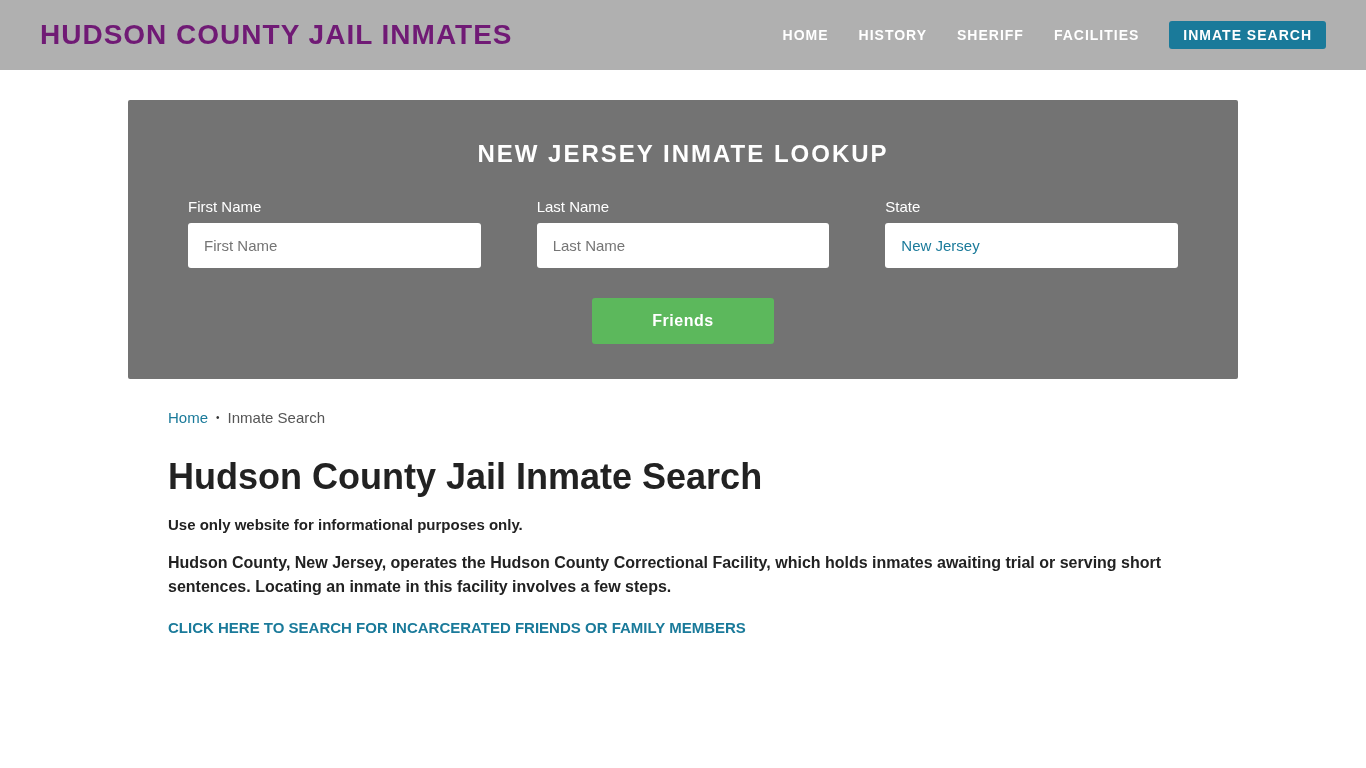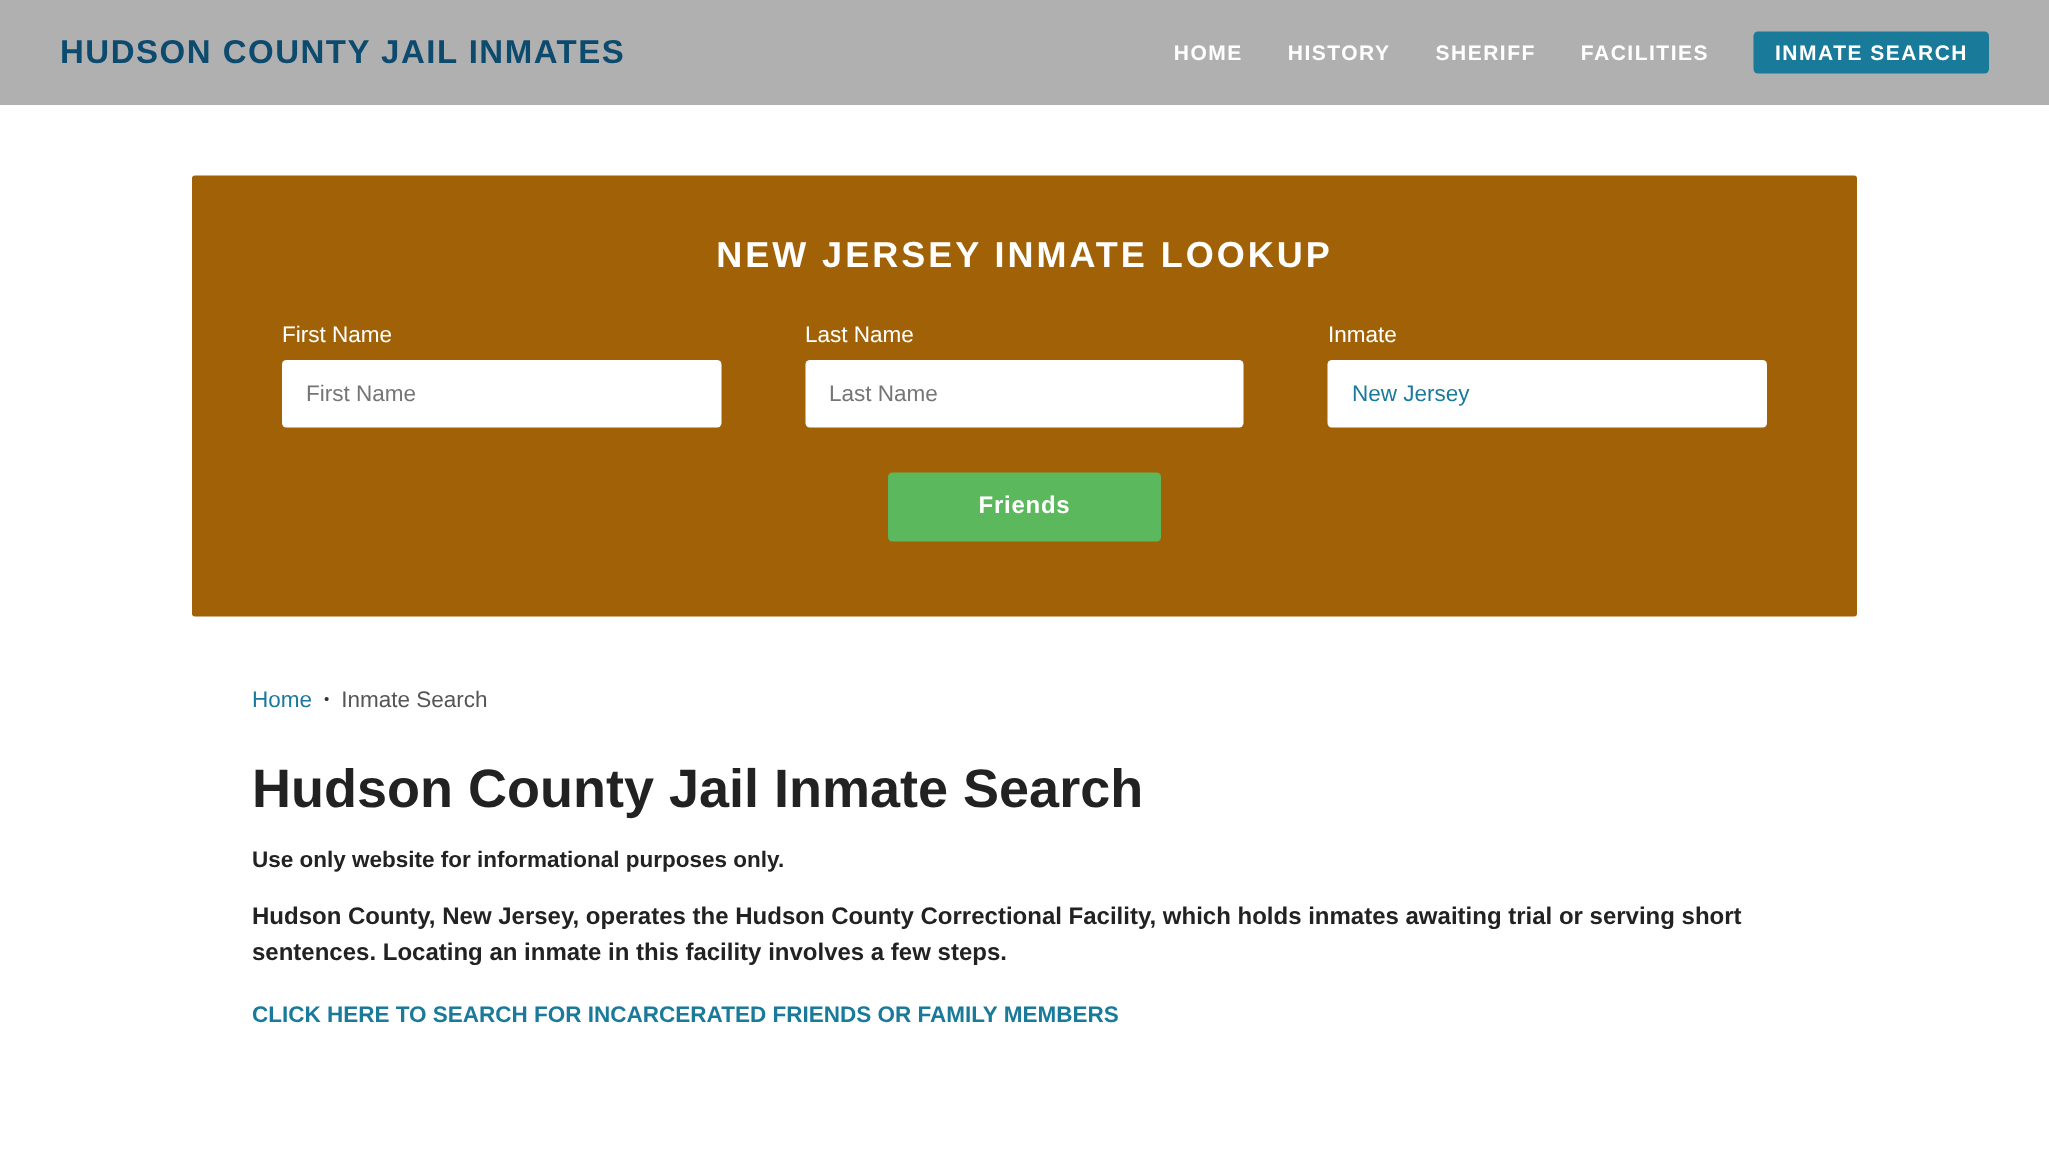--- a/index.html
+++ b/index.html
@@ -18,23 +18,23 @@
     .header {
       background: #b0b0b0;
       padding: 0 40px;
       height: 70px;
       display: flex;
       align-items: center;
       justify-content: space-between;
     }
 
     .header-title {
-      color: #0c4a6e;
+      color: #701a75;
       font-weight: 900;
-      font-size: 22px;
+      font-size: 28px;
       letter-spacing: 1px;
       text-transform: uppercase;
     }
 
     .header-nav {
       display: flex;
       align-items: center;
       gap: 30px;
     }
 
@@ -49,24 +49,24 @@
     }
 
     .nav-item.active {
       background: #1a7a9a;
       padding: 6px 14px;
       border-radius: 3px;
     }
 
     
     .search-section {
-      background: #a16207;
-      margin: 47px auto;
+      background: #737373;
+      margin: 30px auto;
       max-width: 1110px;
-      padding: 40px 60px 50px;
+      padding: 40px 60px 35px;
       border-radius: 2px;
     }
 
     .search-title {
       text-align: center;
       color: #fff;
       font-size: 24px;
       font-weight: 700;
       letter-spacing: 2px;
       text-transform: uppercase;
@@ -207,21 +207,21 @@
   <div class="search-fields">
     <div class="field-group">
       <label class="field-label">First Name</label>
       <input class="field-input" type="text" placeholder="First Name" style="">
     </div>
     <div class="field-group">
       <label class="field-label">Last Name</label>
       <input class="field-input" type="text" placeholder="Last Name" style="">
     </div>
     <div class="field-group">
-      <label class="field-label">Inmate</label>
+      <label class="field-label">State</label>
       <input class="field-input state-val" type="text" value="New Jersey" style="">
     </div>
   </div>
   <div class="search-button-wrap">
     <button class="search-btn">Friends</button>
   </div>
 </section>
 
 <main class="main-content">
 

